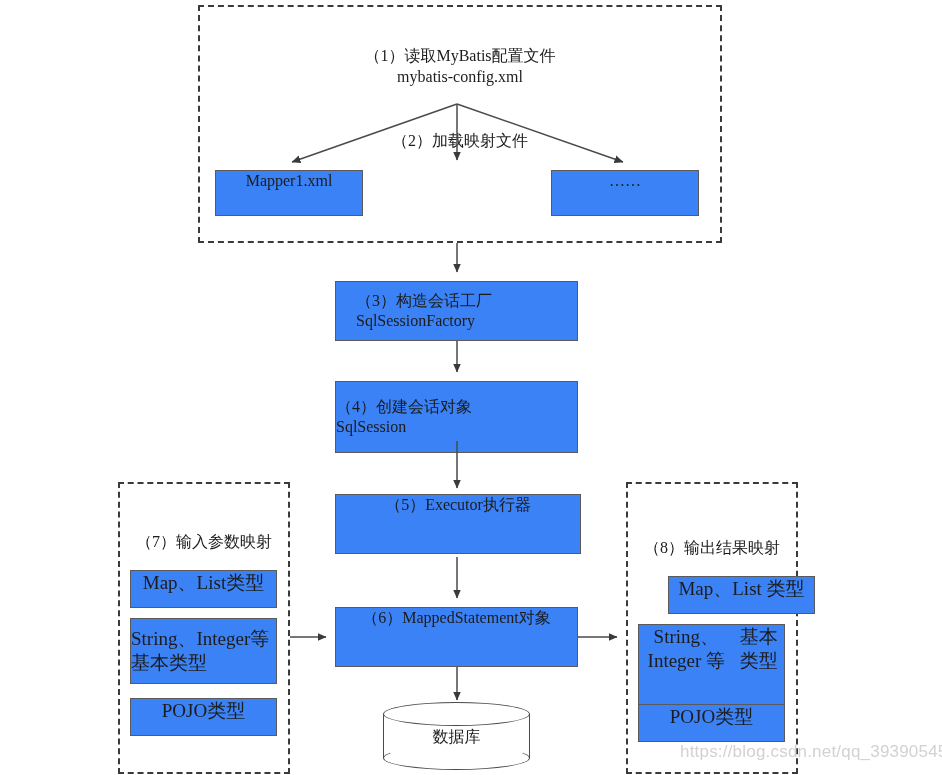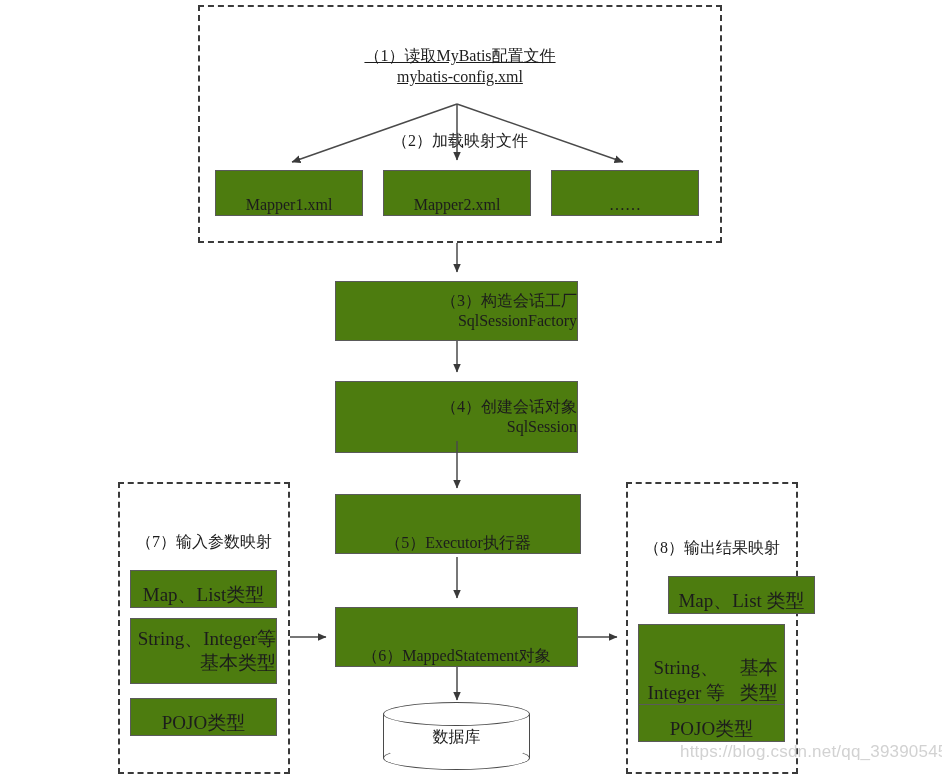--- a/index.html
+++ b/index.html
@@ -23,23 +23,23 @@
 
   
   .dashed-group {
     border: 2px dashed #3a3a3a;
     background: transparent;
   }
 
   
   .box {
     border: 1.5px solid #5a5a5a;
-    background: #4d7c0f;
+    background: #3b82f6;
     display: flex;
-    align-items: flex-end;
+    align-items: flex-start;
     justify-content: center;
     text-align: center;
     line-height: 1.28;
     color: #1c1c1c;
     font-family: Liberation Serif, serif;
   }
   .box .line { display: block; }
 
   
   .label {
@@ -88,40 +88,37 @@
     pointer-events: none;
   }
 </style>
 </head>
 <body>
 
 <div id="diagram">
 
   <div class="abs dashed-group" style="left:198px; top:5px; width:524px; height:238px;"></div>
 
-  <div class="abs label fs16" style="left:250px; top:42px; width:420px; height:50px; flex-direction:column;text-decoration:underline;">
+  <div class="abs label fs16" style="left:250px; top:42px; width:420px; height:50px; flex-direction:column;">
     <span class="line">（1）读取MyBatis配置文件</span>
     <span class="line">mybatis-config.xml</span>
   </div>
 
   <div class="abs label fs16" style="left:345px; top:130px; width:230px; height:22px;">
     <span>（2）加载映射文件</span>
   </div>
 
   <div class="abs box fs16" style="left:215px; top:170px; width:148px; height:46px;">
     <span>Mapper1.xml</span>
   </div>
-  <div class="abs box fs16" style="left:383px; top:170px; width:148px; height:46px;">
-    <span>Mapper2.xml</span>
-  </div>
   <div class="abs box fs16" style="left:551px; top:170px; width:148px; height:46px;">
     <span>……</span>
   </div>
 
-  <div class="abs box fs16" style="left:335px; top:281px; width:243px; height:60px; flex-direction:column;">
+  <div class="abs box fs16" style="left:335px; top:281px; width:243px; height:60px; flex-direction:column;padding-left:20px;">
     <span class="line">（3）构造会话工厂</span>
     <span class="line">SqlSessionFactory</span>
   </div>
 
   <div class="abs box fs16" style="left:335px; top:381px; width:243px; height:72px; flex-direction:column;">
     <span class="line">（4）创建会话对象</span>
     <span class="line">SqlSession</span>
   </div>
 
   <div class="abs box fs16" style="left:335px; top:494px; width:246px; height:60px;">

